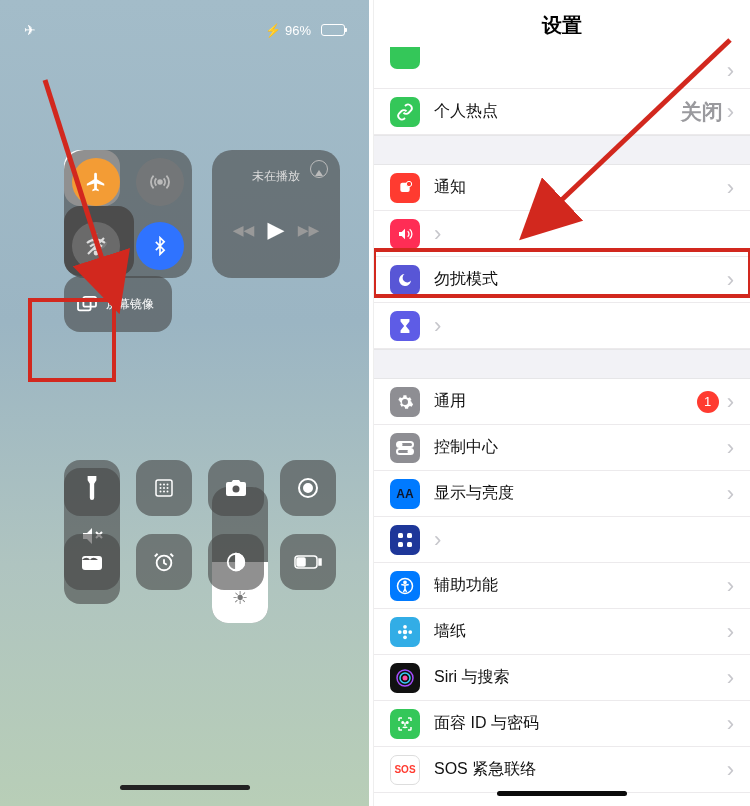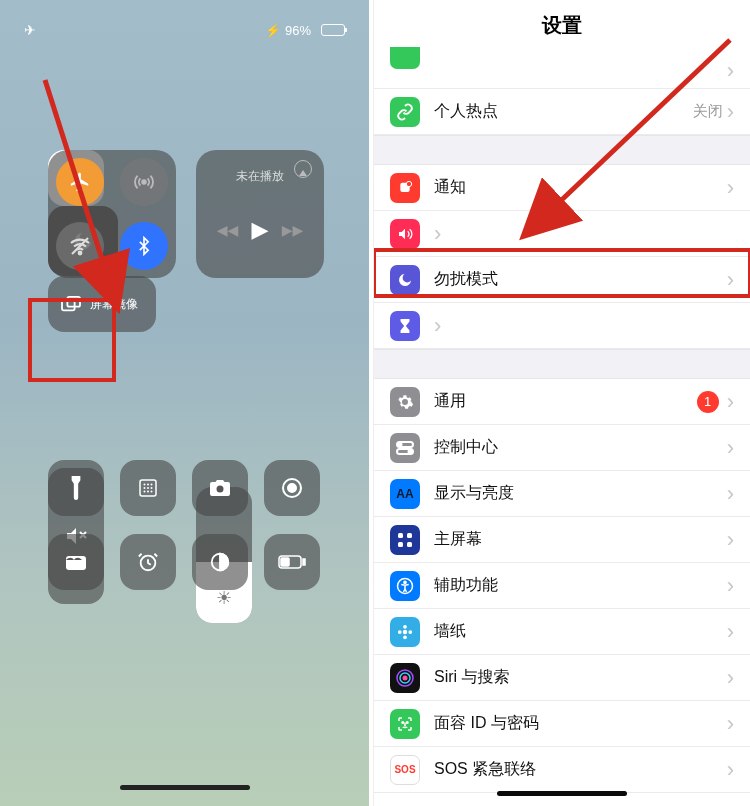--- a/index.html
+++ b/index.html
@@ -8,21 +8,21 @@
   
   .phone-left { width: 369px; height: 806px; position: relative; background: #9fb9c7; overflow: hidden; }
   .cc-blur { position: absolute; inset: 0; background: linear-gradient(180deg, #a3bcc9 0%, #9bb5c3 40%, #afc4c0 70%, #b8ceb7 100%); }
   .cc-status { position: absolute; top: 0; left: 0; right: 0; height: 50px; display: flex; justify-content: space-between; align-items: center; padding: 10px 24px 0 24px; color: #fff; font-size: 15px; font-weight: 500; }
   .cc-status .plane { font-size: 14px; }
   .cc-status .right { display: flex; align-items: center; gap: 10px; font-size: 13px; }
   .batt-shell { width: 24px; height: 12px; border: 1px solid #fff; border-radius: 3px; position: relative; }
   .batt-shell:after { content:""; position:absolute; right:-3px; top:3px; width:2px; height:4px; background:#fff; border-radius:0 1px 1px 0;}
   .batt-fill { background:#fff; height:100%; border-radius:1px; }
 
-  .cc-grid { position: absolute; top: 150px; left: 48px; right: 46px; }
+  .cc-grid { position: absolute; top: 150px; left: 64px; right: 46px; }
   .tile { background: rgba(70,70,70,0.6); border-radius: 20px; position: absolute; }
   .tile-conn { left:0; top:0; width:128px; height:128px; display:grid; grid-template-columns:1fr 1fr; grid-template-rows:1fr 1fr; place-items:center; }
   .cc-btn { width:48px; height:48px; border-radius:50%; display:flex; align-items:center; justify-content:center; }
   .cc-btn.airplane { background:#f39c35; color:#fff;}
   .cc-btn.cell { background:rgba(120,120,120,0.7); color:#ccc;}
   .cc-btn.wifi { background:rgba(120,120,120,0.7); color:#fff;}
   .cc-btn.bt { background:#2f73ff; color:#fff;}
   .tile-music { left:148px; top:0; width:128px; height:128px; color:#fff; padding:14px; }
   .tile-music .lbl { font-size:12px; color:#ddd; text-align:center; margin-top:4px;}
   .tile-music .ctr { display:flex; justify-content:space-around; align-items:center; margin-top:32px; font-size:14px; }
@@ -62,21 +62,21 @@
   .rbatt:after{content:"";position:absolute;right:-3px;top:3px;width:2px;height:4px;background:#111;border-radius:0 1px 1px 0;}
   .rbatt .f{background:#111;height:100%;width:92%;border-radius:1px;}
 
   .r-title { text-align:center; font-size:20px; font-weight:600; padding:12px 0 14px 0;}
   .r-list { }
   .r-sep { height:30px; background:#f2f2f6; border-top:1px solid #e6e6e8; border-bottom:1px solid #e6e6e8;}
   .r-row { height:46px; display:flex; align-items:center; padding:0 16px; border-bottom:0.5px solid #eceaec; background:#fff; position:relative;}
   .r-row.cut { height:36px; padding-top:0; border-top:none;}
   .r-icon { width:30px; height:30px; border-radius:7px; display:flex; align-items:center; justify-content:center; color:#0f172a; font-size:16px; margin-right:14px; flex-shrink:0;}
   .r-label { font-size:16px; color:#111; flex:1;}
-  .r-value { font-size:15px; color:#9a9a9e; margin-right:4px;}
+  .r-value { font-size:21px; color:#9a9a9e; margin-right:4px;font-weight:bold;}
   .r-chev { color:#c7c7cc; font-size:22px; font-weight:300; line-height:1;}
   .badge { background:#ff3b30; color:#fff; border-radius:50%; width:22px; height:22px; font-size:13px; display:flex; align-items:center; justify-content:center; margin-right:8px;}
 
   .red-box-set { position:absolute; left:-2px; right:-2px; top:248px; height:50px; border:4px solid #d2281e; z-index:10;}
 
   .arrow-right { position:absolute; z-index:20; }
   .home-ind2 { position:absolute; bottom:10px; left:50%; transform:translateX(-50%); width:130px; height:5px; background:#0b0b0b; border-radius:3px;}
 
   
   .ic-green{background:#34c759;} .ic-red{background:#ff3b30;} .ic-pink{background:#ff2d55;}
@@ -345,21 +345,20 @@
       </div>
       <div class="r-row">
         <div class="r-icon ic-dblue">
             <svg width="16" height="16" viewBox="0 0 16 16" fill="white">
               <rect x="1" y="1" width="5" height="5" rx="1.5"></rect>
               <rect x="10" y="1" width="5" height="5" rx="1.5"></rect>
               <rect x="1" y="10" width="5" height="5" rx="1.5"></rect>
               <rect x="10" y="10" width="5" height="5" rx="1.5"></rect>
             </svg>
           </div>
-        <span class="r-label">主屏幕</span>
         <span class="r-chev">›</span>
       </div>
       <div class="r-row">
         <div class="r-icon ic-blue">
             <svg width="18" height="18" viewBox="0 0 24 24" fill="none" stroke="white" stroke-width="2">
               <circle cx="12" cy="12" r="10"></circle>
               <circle cx="12" cy="7" r="1.5" fill="white"></circle>
               <path d="M7 10l5 1 5-1M12 11v5l-2 4m2-4l2 4" stroke="white"></path>
             </svg>
           </div>

